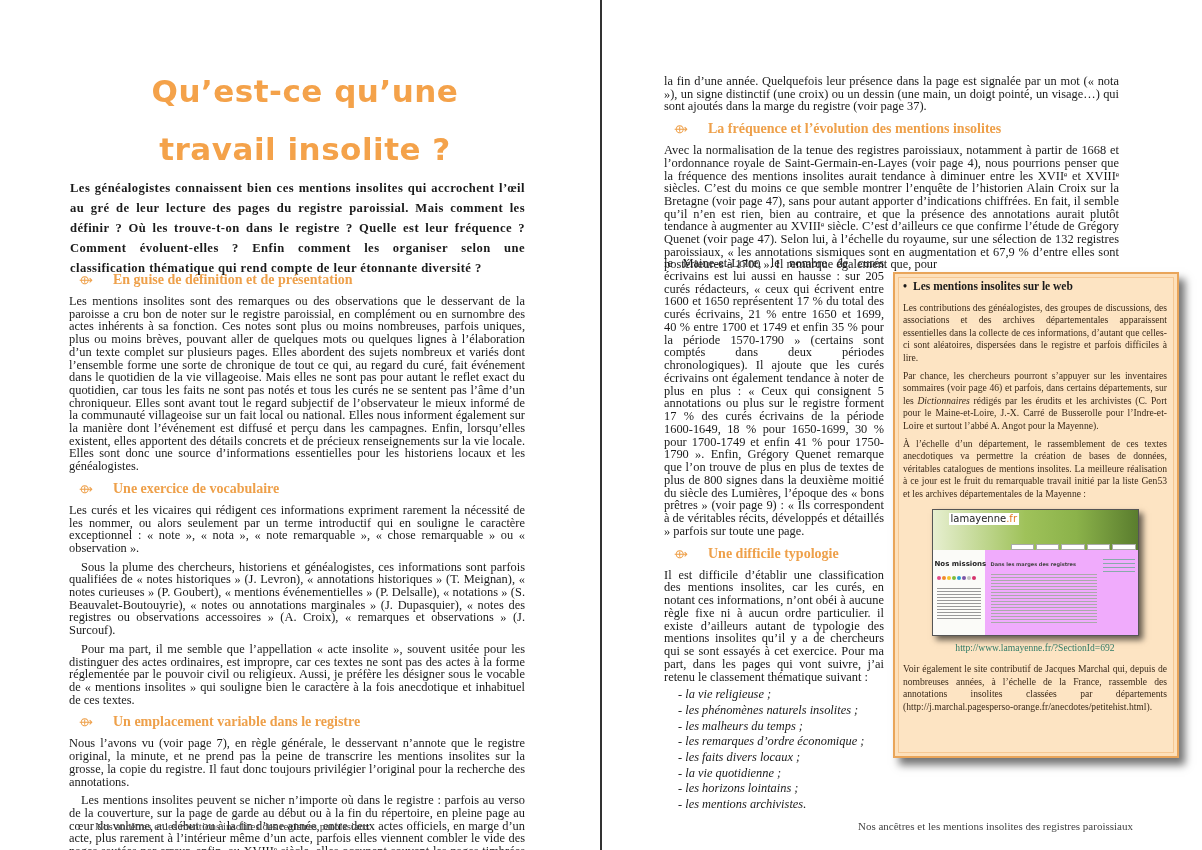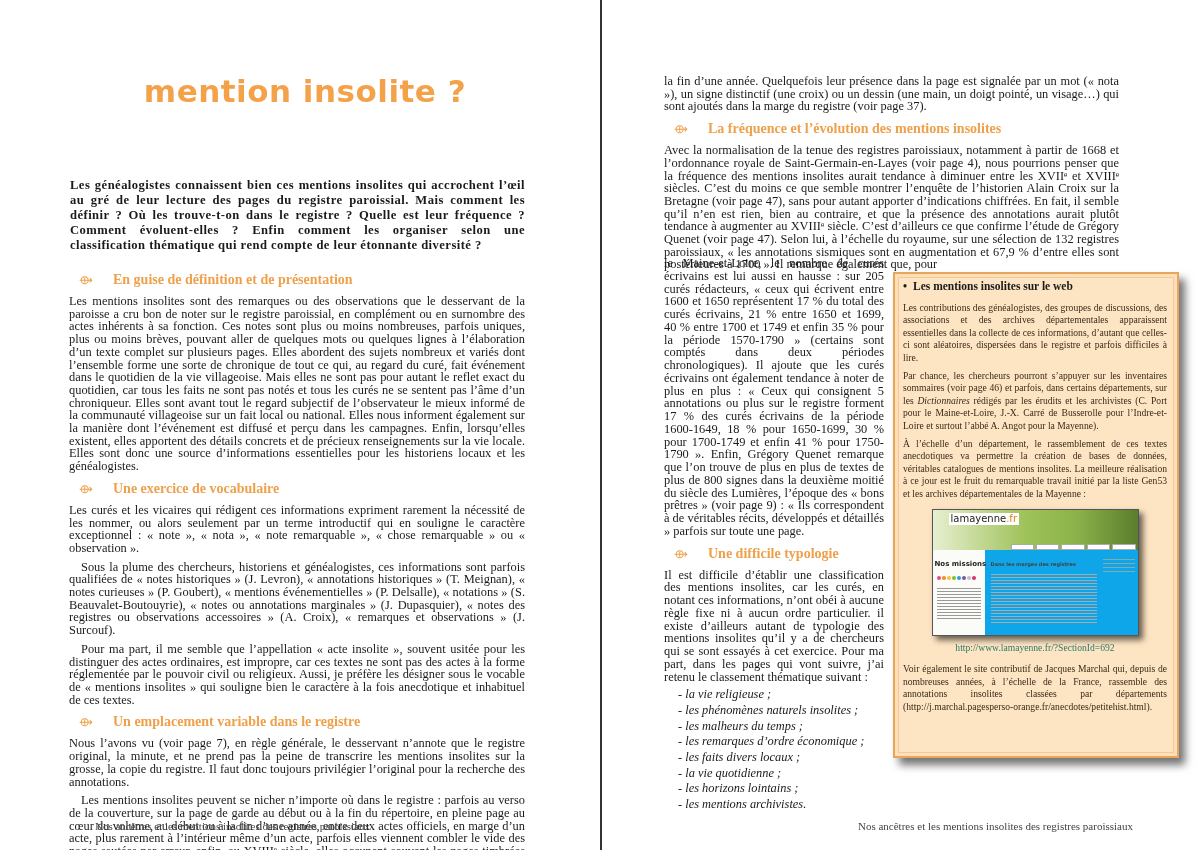--- a/index.html
+++ b/index.html
@@ -9,21 +9,21 @@
   #page-left { left:0; width:600px; }
   #page-right { left:602px; width:600px; }
   .gutter { position:absolute; left:600px; top:0; width:2px; height:850px; background:#333; }
 
   .title { position:absolute; left:60px; width:490px; top:62px; text-align:center;
            font-family:"DejaVu Sans", sans-serif; font-weight:bold; color:#f4a24a;
            font-size:31px; line-height:58px; letter-spacing:0.5px; }
   .title div { display:block; }
 
   .lead { position:absolute; left:70px; width:455px; top:178px; font-weight:bold;
-          font-size:12.6px; line-height:15px; text-align:justify; letter-spacing:0.45px; }
+          font-size:12.6px; line-height:20px; text-align:justify; letter-spacing:0.45px; }
 
   .col { position:absolute; font-size:12.4px; line-height:12.7px; text-align:justify; }
   .col p { margin:0 0 6px 0; }
   .col p.indent { text-indent:12px; }
   .heading { display:flex; align-items:center; color:#eea04a; font-weight:bold;
              font-size:14px; margin:8px 0 7px 0; line-height:16px; }
   .heading .icon { width:18px; margin-left:10px; margin-right:16px; color:#eea04a;
                    font-size:12px; font-weight:normal; }
 
   #left-col { left:69px; top:264px; width:456px; }
@@ -41,21 +41,21 @@
                    border:1px solid #f6c893; background:#fde4c3; }
   .sb-content { position:absolute; left:8px; top:6px; width:264px;
                 font-family:"Liberation Serif", serif; font-size:9.6px; line-height:12.6px;
                 text-align:justify; color:#3a2a1a; }
   .sb-title { font-weight:bold; font-size:11.5px; margin:0 0 9px 0; color:#1a1a1a; display:flex; }
   .sb-title .bullet { margin-right:6px; }
   .sb-content p { margin:0 0 5px 0; }
   .sb-content em { font-style:italic; }
 
   .shot { position:relative; width:205px; height:125px; margin:8px auto 6px auto;
-          background:#0ea5e9; border:1px solid #555;
+          background:#f0abfc; border:1px solid #555;
           box-shadow:4px 4px 6px rgba(0,0,0,0.6); overflow:hidden; }
   .shot .banner { position:absolute; left:0; top:0; width:100%; height:40px;
                   background:linear-gradient(90deg,#e7efd0 0%, #9fc25a 45%, #8bb24a 70%, #5a7d2e 100%); }
   .shot .logo { position:absolute; left:16px; top:3px; font-family:"DejaVu Sans", sans-serif;
                 font-size:10px; color:#222; background:#fff; padding:0 2px; }
   .shot .logo .fr { color:#e47a1e; }
   .shot .navbar { position:absolute; left:78px; top:34px; width:125px; height:6px; display:flex; gap:2px; }
   .shot .navbar span { flex:1; background:#fff; border:1px solid #aaa; }
   .shot .side { position:absolute; left:0; top:40px; width:52px; height:85px; background:#fbfbf8; }
   .shot .missions { position:absolute; left:2px; top:48px; font-family:"DejaVu Sans", sans-serif;
@@ -76,21 +76,22 @@
   .page-num { position:absolute; top:852px; font-weight:bold; font-size:10px; color:#333; }
 </style>
 </head>
 <body>
 
 <div class="page" id="page-left"></div>
 <div class="gutter"></div>
 <div class="page" id="page-right"></div>
 
 <div class="title">
-  <div>mention insolite ?</div>
+  <div>Qu’est-ce qu’une</div>
+  <div>travail insolite ?</div>
 </div>
 
 <div class="lead">Les généalogistes connaissent bien ces mentions insolites qui accrochent l’œil au gré de leur lecture des pages du registre paroissial. Mais comment les définir ? Où les trouve-t-on dans le registre ? Quelle est leur fréquence ? Comment évoluent-elles ? Enfin comment les organiser selon une classification thématique qui rend compte de leur étonnante diversité ?</div>
 
 <div class="col" id="left-col">
   <div class="heading">
     <span class="icon">⟴</span>
     <span>En guise de définition et de présentation</span>
   </div>
   <p>Les mentions insolites sont des remarques ou des observations que le desservant de la paroisse a cru bon de noter sur le registre paroissial, en complément ou en surnombre des actes inhérents à sa fonction. Ces notes sont plus ou moins nombreuses, parfois uniques, plus ou moins brèves, pouvant aller de quelques mots ou quelques lignes à l’élaboration d’un texte complet sur plusieurs pages. Elles abordent des sujets nombreux et variés dont l’ensemble forme une sorte de chronique de tout ce qui, au regard du curé, fait événement dans le quotidien de la vie villageoise. Mais elles ne sont pas pour autant le reflet exact du quotidien, car tous les faits ne sont pas notés et tous les curés ne se sentent pas l’âme d’un chroniqueur. Elles sont avant tout le regard subjectif de l’observateur le mieux informé de la communauté villageoise sur un fait local ou national. Elles nous informent également sur la manière dont l’événement est diffusé et perçu dans les campagnes. Enfin, lorsqu’elles existent, elles apportent des détails concrets et de précieux renseignements sur la vie locale. Elles sont donc une source d’informations essentielles pour les historiens locaux et les généalogistes.</p>

